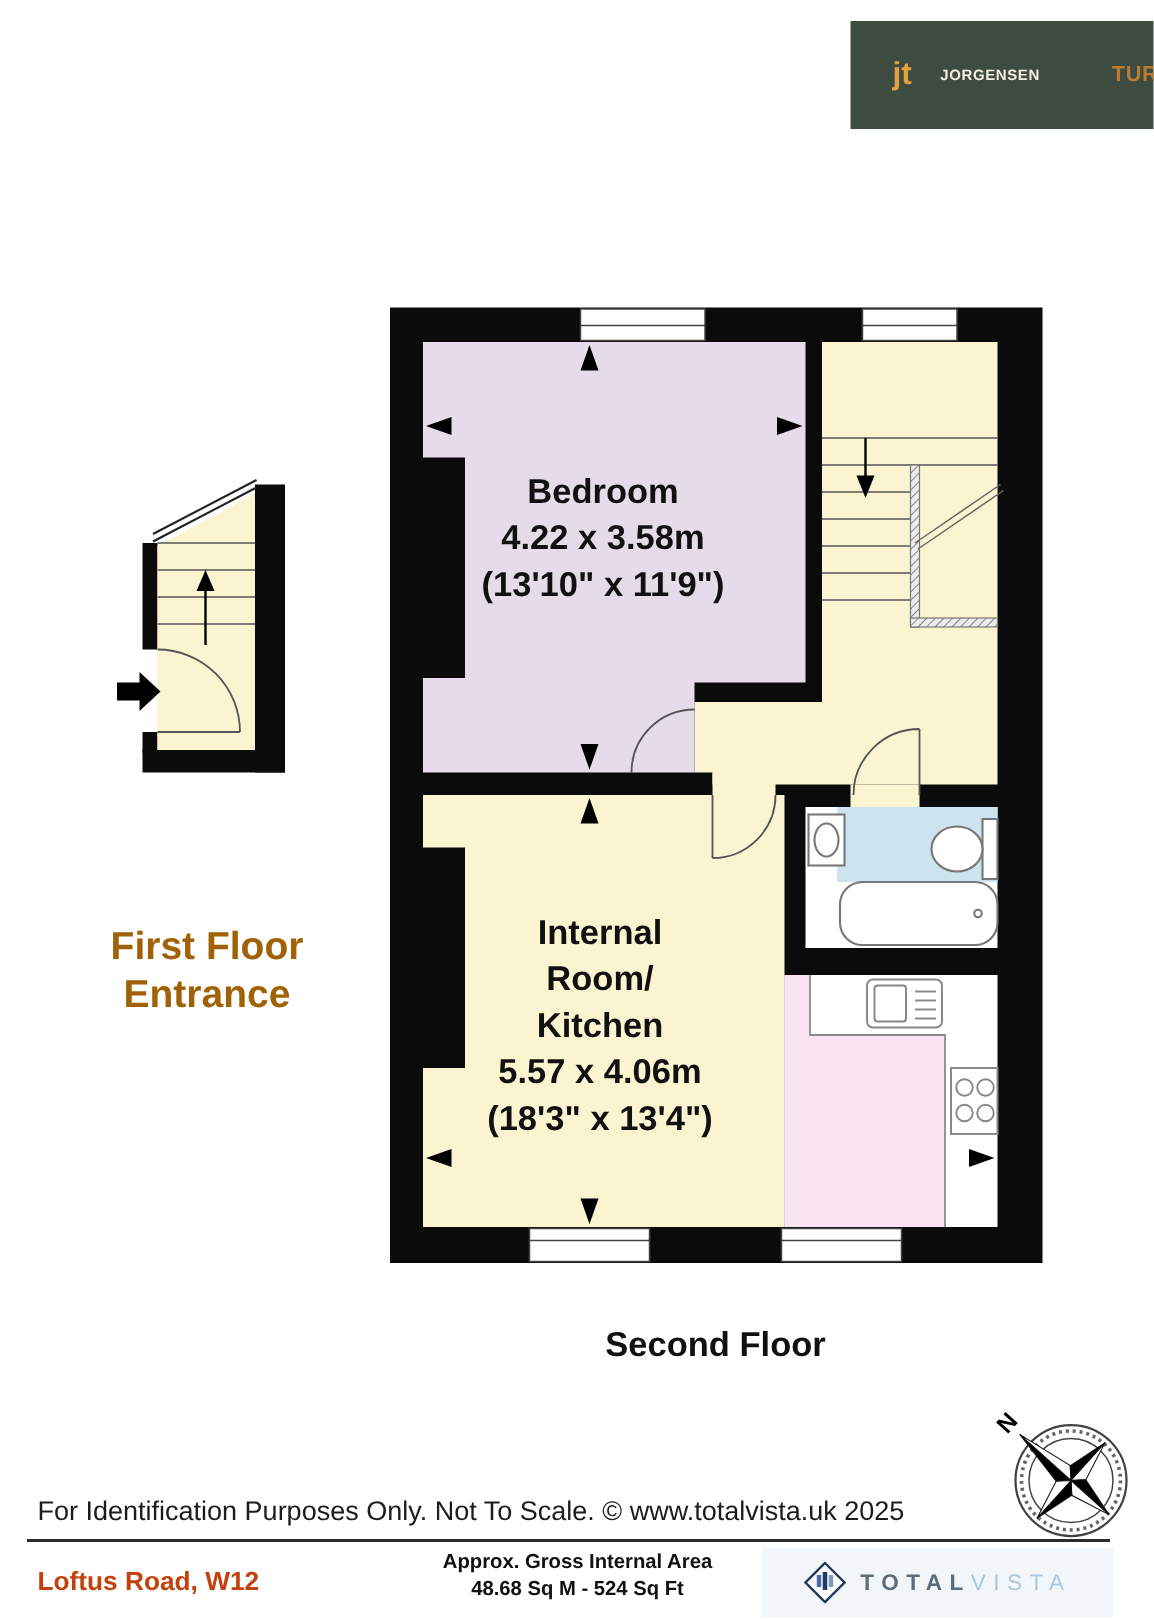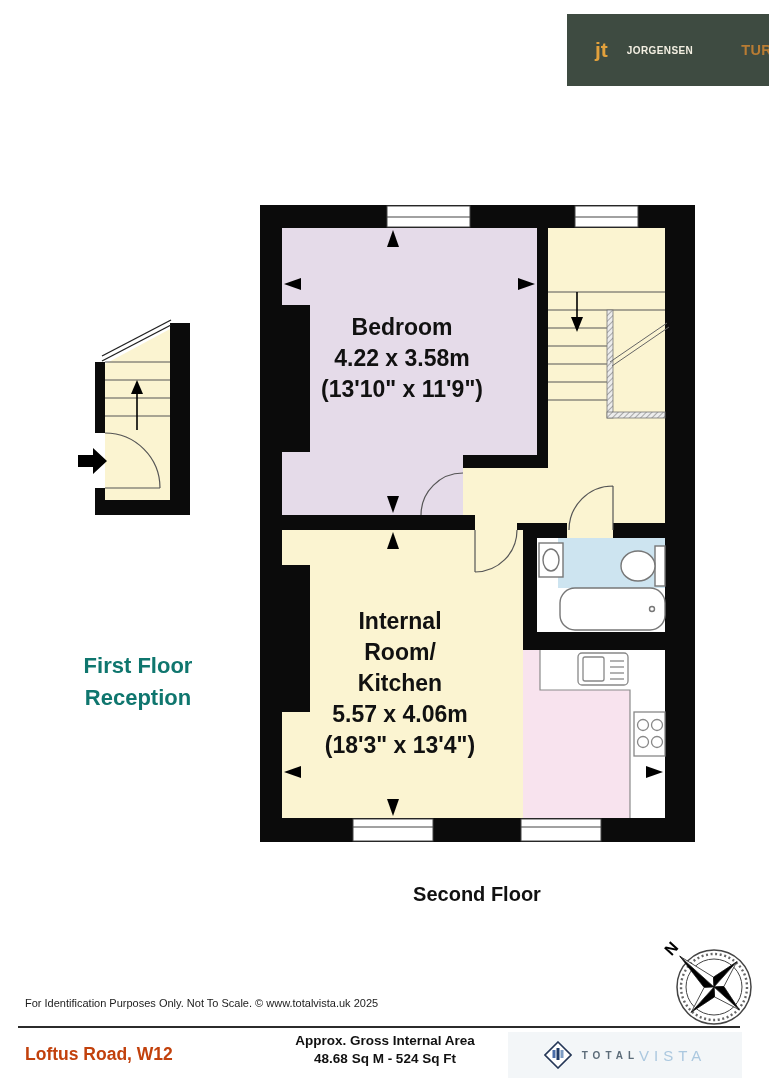--- a/index.html
+++ b/index.html
@@ -12,34 +12,34 @@
            display:flex;align-items:center;padding:15px;}
   .jt-mono{color:#e2a13c;font-weight:bold;font-size:21px;margin-left:13px;}
   .jt-divider{width:1px;height:24px;background:#9aa398;margin:0 9px 0 10px;}
   .jt-primary{color:#f3efe2;font-weight:bold;font-size:10px;letter-spacing:.4px;}
   .jt-secondary{color:#b97c33;font-weight:bold;font-size:14.5px;letter-spacing:.4px;margin-left:48px;}
 
   
   .room-label{text-align:center;font-weight:bold;color:#111;}
   .bedroom-label{left:287px;top:312px;width:230px;font-size:23px;line-height:31px;}
   .reception-label{left:285px;top:606px;width:230px;font-size:23px;line-height:31px;}
-  .entrance-label{left:48px;top:650px;width:180px;font-size:22px;line-height:32px;
-                  text-align:center;font-weight:bold;color:#0f766e;}
+  .entrance-label{left:48px;top:614px;width:180px;font-size:26px;line-height:32px;
+                  text-align:center;font-weight:bold;color:#a16207;}
   .floor-label{left:327px;top:883px;width:300px;text-align:center;font-weight:bold;
-               font-size:20px;color:#111;}
+               font-size:23px;color:#111;}
 
   
-  .disclaimer{left:25px;top:997px;font-size:11px;color:#1c1c1c;}
+  .disclaimer{left:25px;top:997px;font-size:18px;color:#1c1c1c;}
   .footer-line{left:18px;top:1026px;width:722px;height:2px;background:#2b2b2b;}
   .address{left:25px;top:1044px;font-size:17.5px;font-weight:bold;color:#c2410c;}
   .area-block{left:255px;top:1032px;width:260px;text-align:center;font-weight:bold;
               font-size:13.5px;line-height:18px;color:#111;}
   .tv-logo{left:508px;top:1032px;width:234px;height:46px;background:#f3f6f8;
            display:flex;align-items:center;justify-content:center;}
-  .tv-word1{color:#5c6c79;font-weight:bold;font-size:10px;letter-spacing:5px;margin-left:10px;}
+  .tv-word1{color:#5c6c79;font-weight:bold;font-size:15px;letter-spacing:5px;margin-left:10px;}
   .tv-word2{color:#abc8df;font-weight:normal;font-size:15px;letter-spacing:5px;}
 
   svg text{font-family:"Liberation Sans", sans-serif;}
 </style>
 </head>
 <body>
 
 <svg class="abs" style="left:0;top:0" width="769" height="1080" viewBox="0 0 769 1080">
   <defs>
     <pattern id="hatch" width="4" height="4" patternUnits="userSpaceOnUse" patternTransform="rotate(45)">
@@ -192,21 +192,21 @@
 <div class="abs room-label reception-label">
   <div>Internal</div>
   <div>Room/</div>
   <div>Kitchen</div>
   <div>5.57 x 4.06m</div>
   <div>(18'3" x 13'4")</div>
 </div>
 
 <div class="abs entrance-label">
   <div>First Floor</div>
-  <div>Reception</div>
+  <div>Entrance</div>
 </div>
 
 <div class="abs floor-label">Second Floor</div>
 
 <div class="abs disclaimer">For Identification Purposes Only. Not To Scale. © www.totalvista.uk  2025</div>
 <div class="abs footer-line"></div>
 <div class="abs address">Loftus Road, W12</div>
 <div class="abs area-block">
   <div>Approx. Gross Internal Area</div>
   <div>48.68 Sq M - 524 Sq Ft</div>

